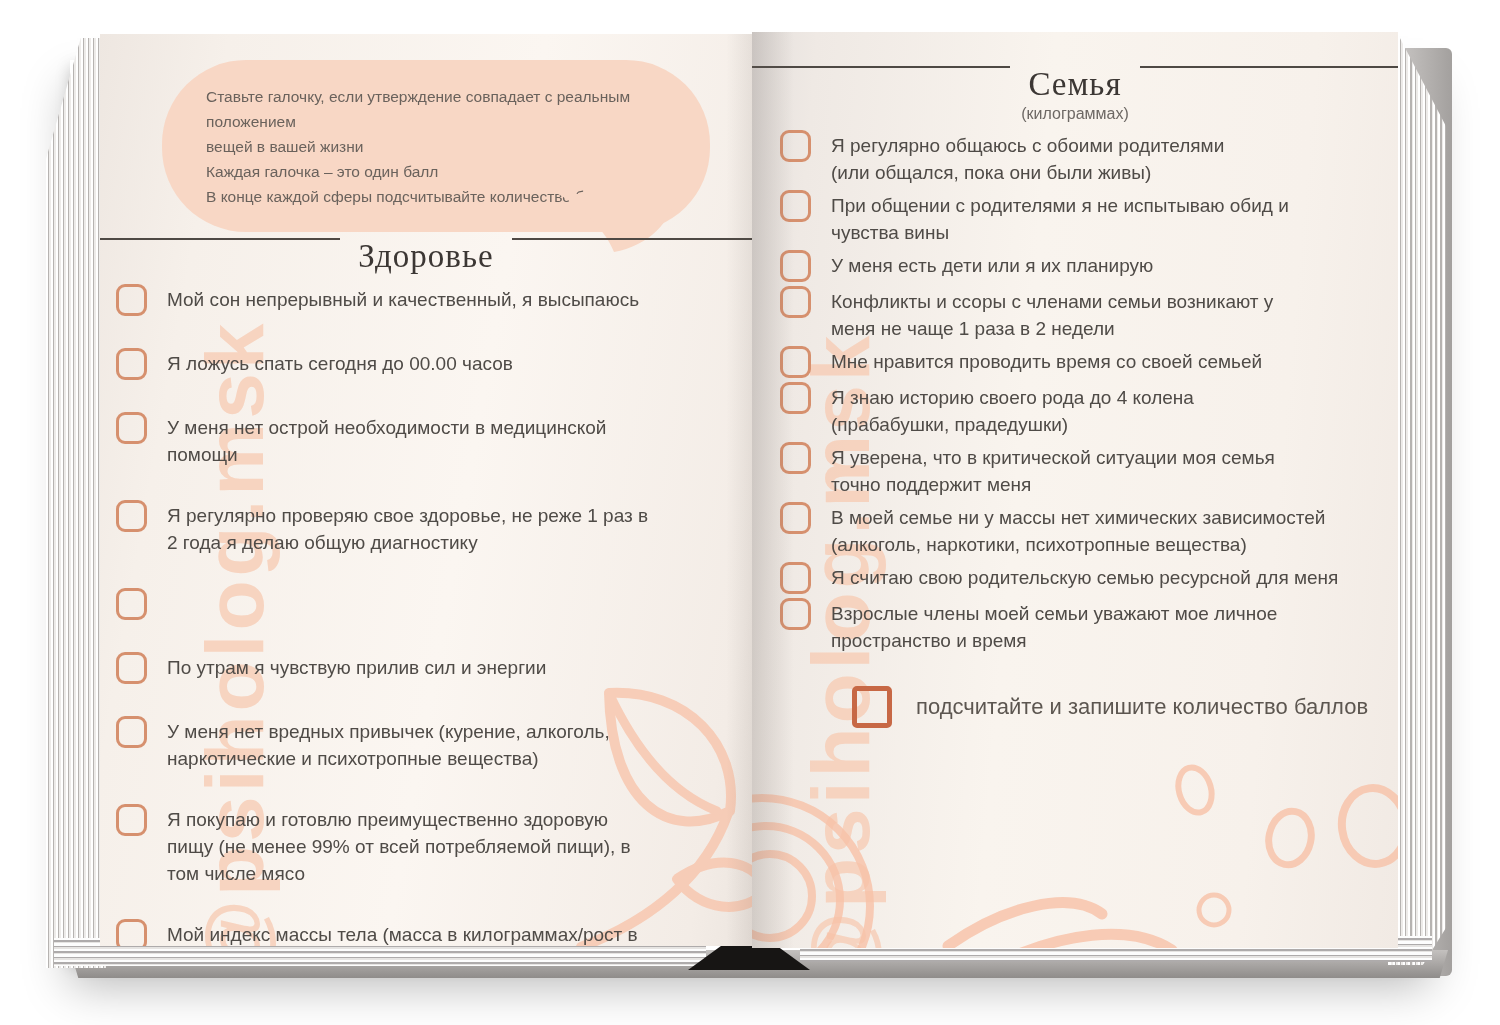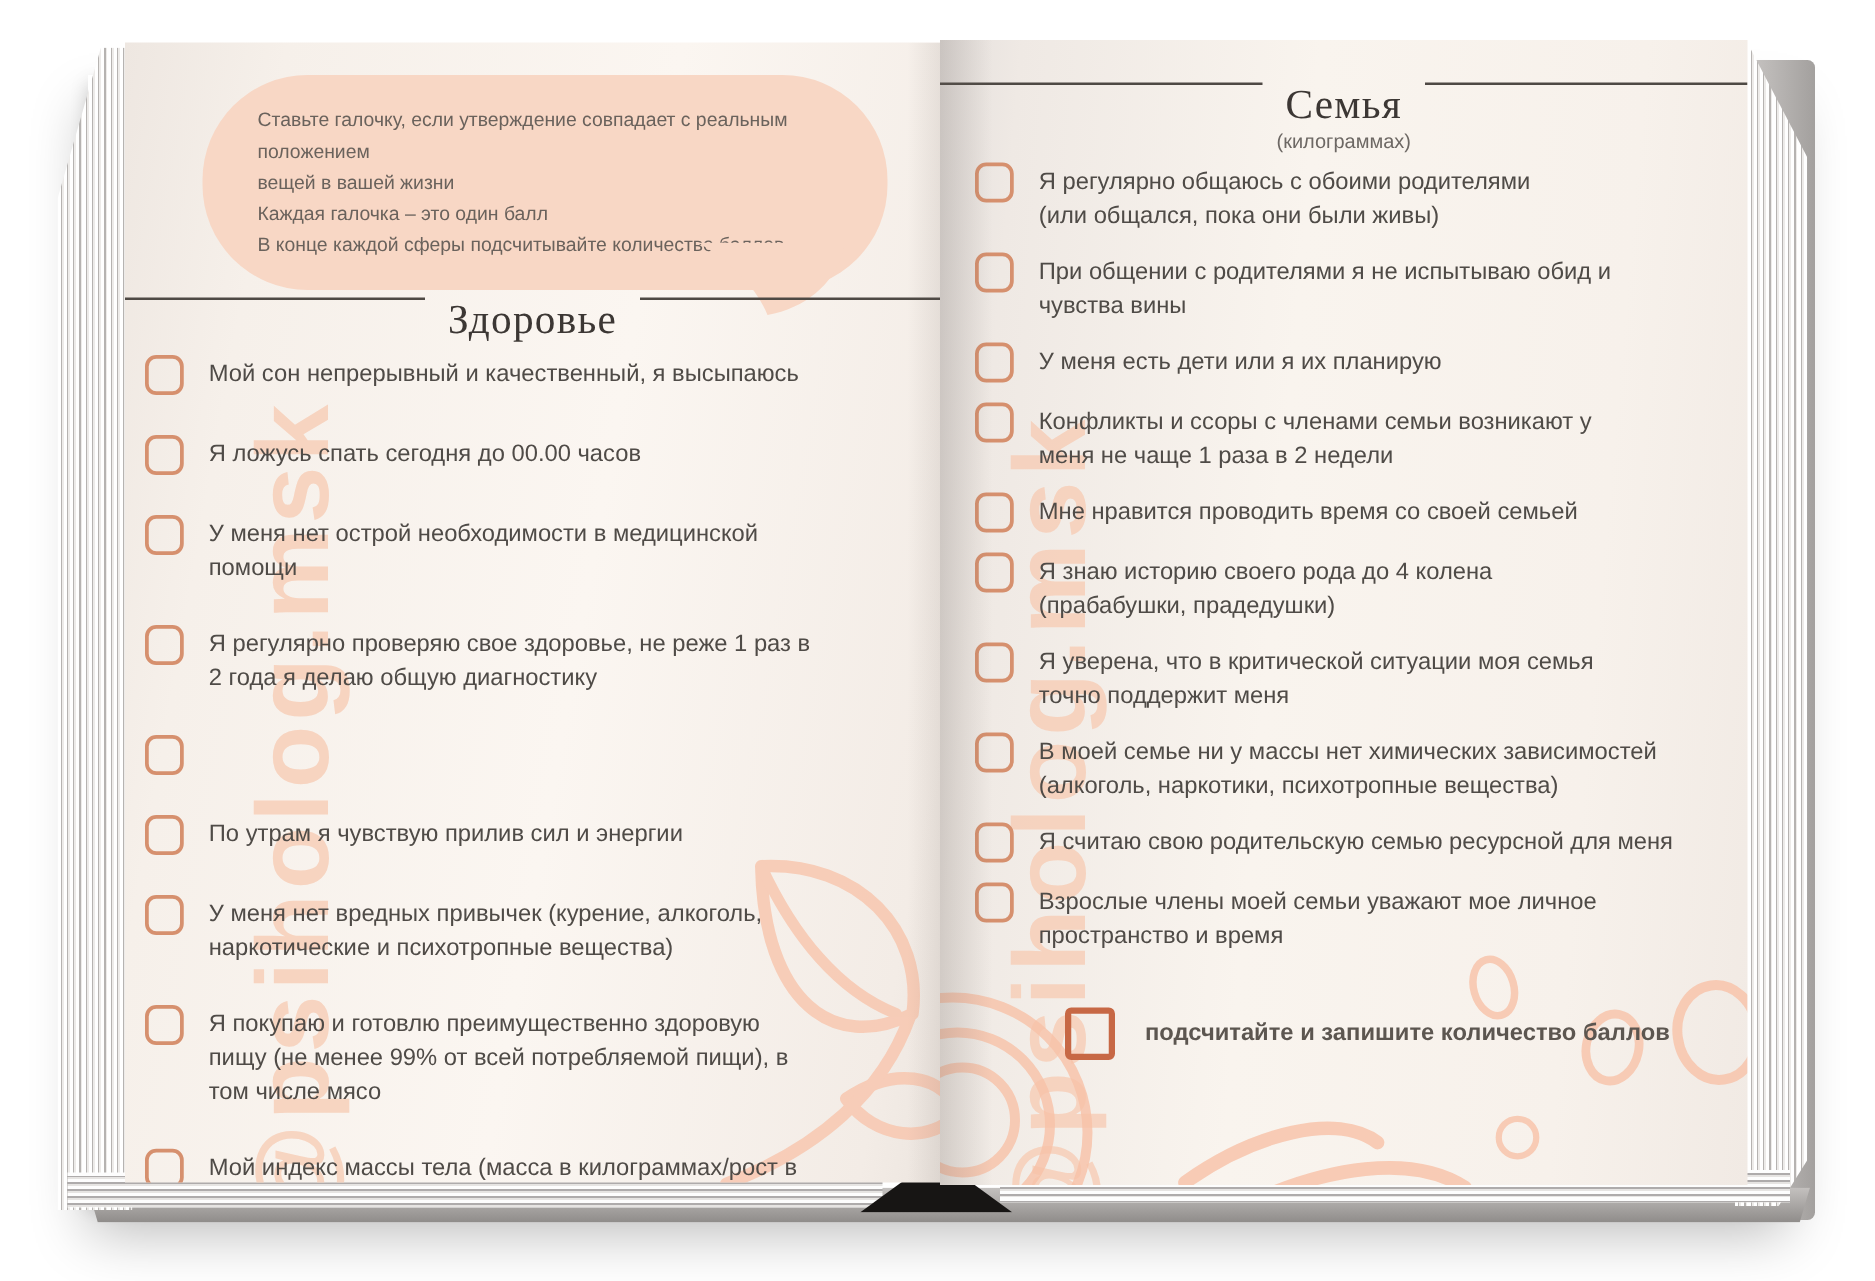--- a/index.html
+++ b/index.html
@@ -65,31 +65,31 @@
   .section-head{position:absolute;left:0;width:100%;z-index:2;}
   .title-row{display:flex;align-items:flex-start;gap:18px;}
   .title-row::before,.title-row::after{content:"";flex:1;height:2px;background:var(--rule);}
   .section-title{font-family:"Liberation Serif","DejaVu Serif",serif;font-size:33px;
       color:var(--heading-ink);letter-spacing:1px;white-space:nowrap;}
   .section-subtitle{text-align:center;font-size:16px;color:#6d6864;margin-top:2px;}
 
   
   .list{position:absolute;z-index:2;display:flex;flex-direction:column;}
   .list-left{left:16px;top:252px;width:600px;gap:34px;}
-  .list-right{left:28px;top:100px;width:600px;gap:18px;}
+  .list-right{left:28px;top:100px;width:600px;gap:6px;}
   .row{display:flex;align-items:flex-start;gap:20px;}
   .cb{flex:0 0 auto;width:31px;height:32px;border:3px solid var(--accent);border-radius:9px;
       box-sizing:border-box;background:transparent;margin-top:-2px;}
   .txt{font-size:19px;line-height:27px;color:var(--ink);white-space:pre-line;}
   .score-row{display:flex;align-items:center;gap:24px;margin-top:26px;}
   .score-row .cb-big{flex:0 0 auto;width:40px;height:42px;border:5px solid var(--accent-strong);
       border-radius:5px;box-sizing:border-box;}
   .score-left{margin-left:48px;}
   .score-right{margin-left:72px;}
-  .score-text{font-size:19px;color:#5c5650;font-weight:bold;}
+  .score-text{font-size:22px;color:#5c5650;}
 
   .deco{position:absolute;z-index:1;pointer-events:none;}
 </style>
 </head>
 <body>
 
 <div class="stage">
   <div class="book-shadow"></div>
   <div class="cover-right"></div>
   <div class="cover-bottom"></div>

